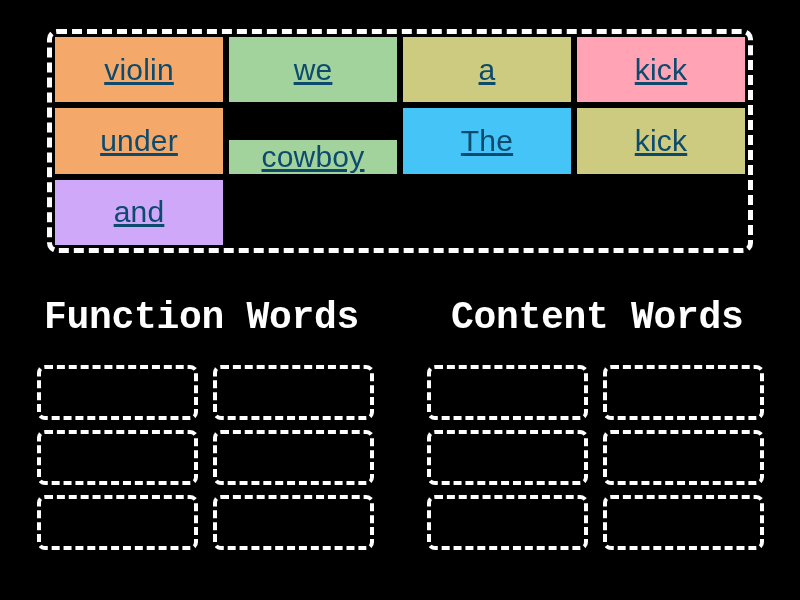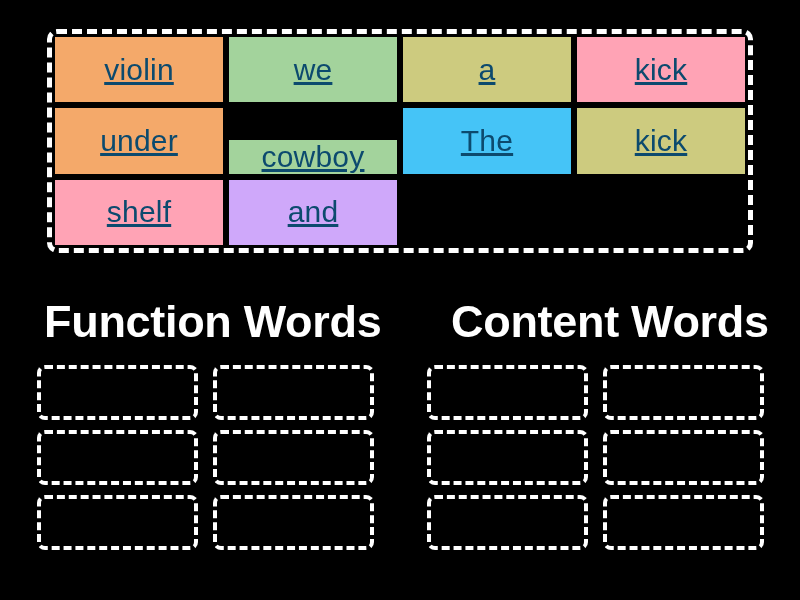--- a/index.html
+++ b/index.html
@@ -51,25 +51,26 @@
     letter-spacing: 0.2px;
     user-select: none;
     cursor: grab;
     overflow: hidden;
     text-decoration: underline;
   }
 
   
   .category-heading {
     position: absolute;
-    font-size: 45px;
+    font-size: 38px;
     font-weight: bold;
     color: #ffffff;
     white-space: nowrap;
     letter-spacing: -0.3px;
+    font-family: Liberation Mono, monospace;
   }
   #heading-function { left: 44px;  top: 296px; }
   #heading-content  { left: 451px; top: 296px; }
 
   
   .drop-group {
     position: absolute;
     display: grid;
     grid-template-columns: repeat(2, 161px);
     grid-template-rows: repeat(3, 55px);
@@ -97,21 +98,20 @@
       <div class="word-tile" style="background-color: rgb(244, 169, 106);">violin</div>
       <div class="word-tile" style="background-color: rgb(163, 211, 156); text-align: center;">we</div>
       <div class="word-tile" style="background-color: rgb(205, 203, 127);">a</div>
 
       <div class="word-tile" style="background-color: rgb(255, 163, 181);">kick</div>
       <div class="word-tile" style="background-color: rgb(244, 169, 106);">under</div>
       <div class="word-tile" style="background-color: rgb(163, 211, 156); margin-top: 32px;">cowboy</div>
 
       <div class="word-tile" style="background-color: rgb(69, 196, 247);">The</div>
       <div class="word-tile" style="background-color: rgb(205, 203, 127);">kick</div>
-      <div class="word-tile" style="background-color: rgb(255, 163, 181);">shelf</div>
       <div class="word-tile" style="background-color: rgb(207, 168, 250);">and</div>
 
     </div>
   </div>
 
   <div class="category-heading" id="heading-function">Function Words</div>
 
   <div class="category-heading" id="heading-content">Content Words</div>
 
   <div class="drop-group" id="group-function">

